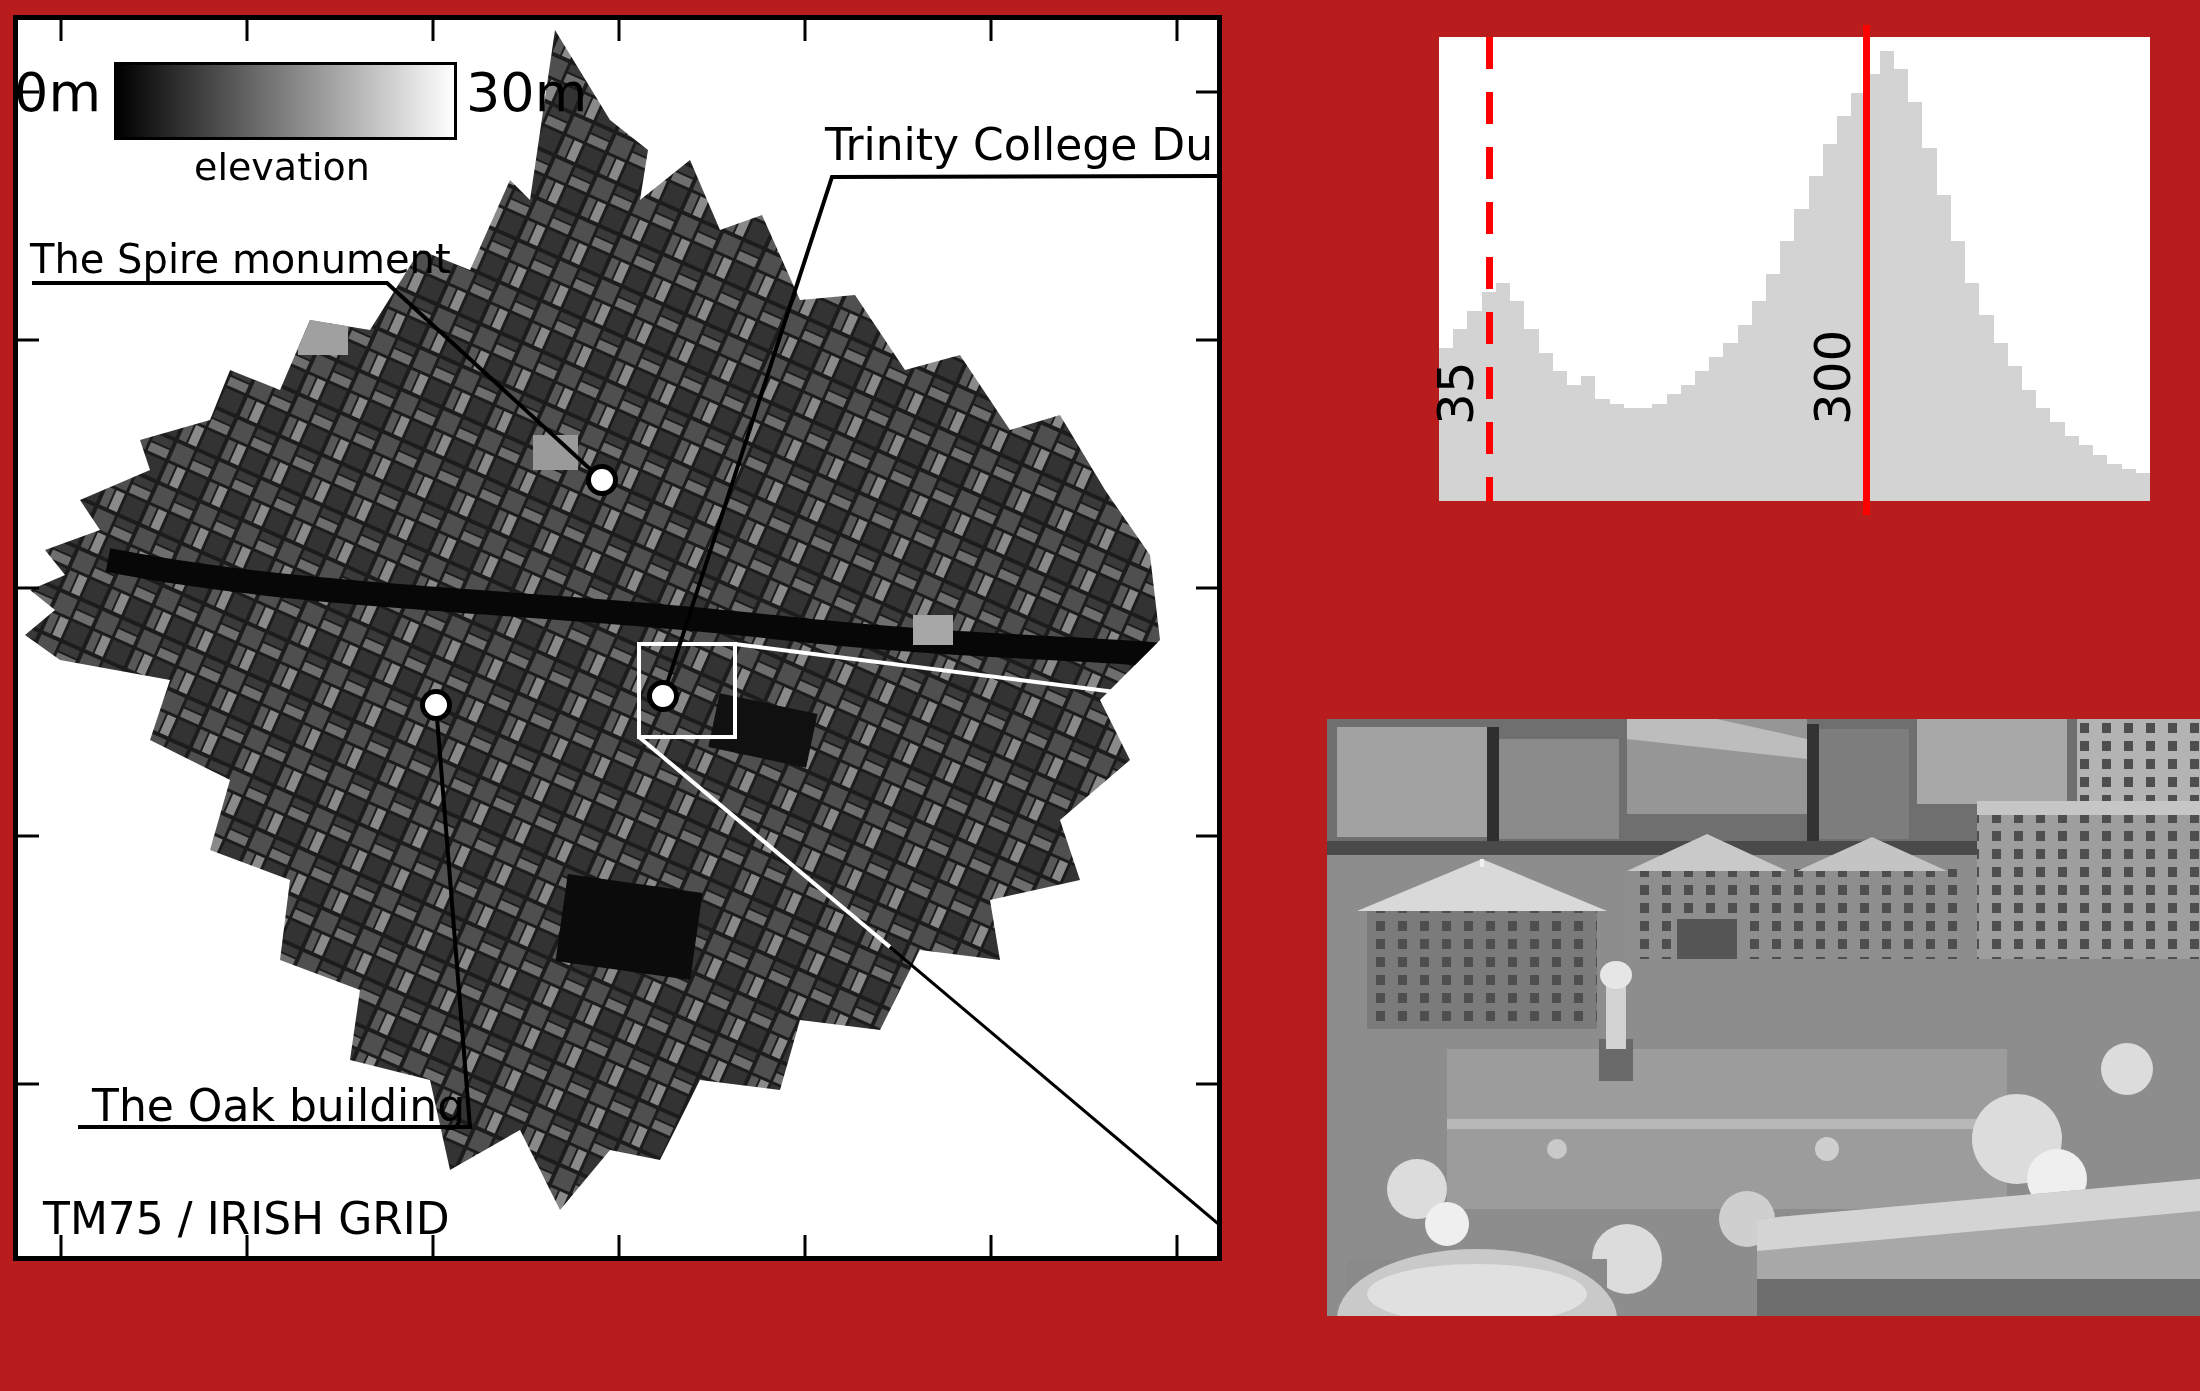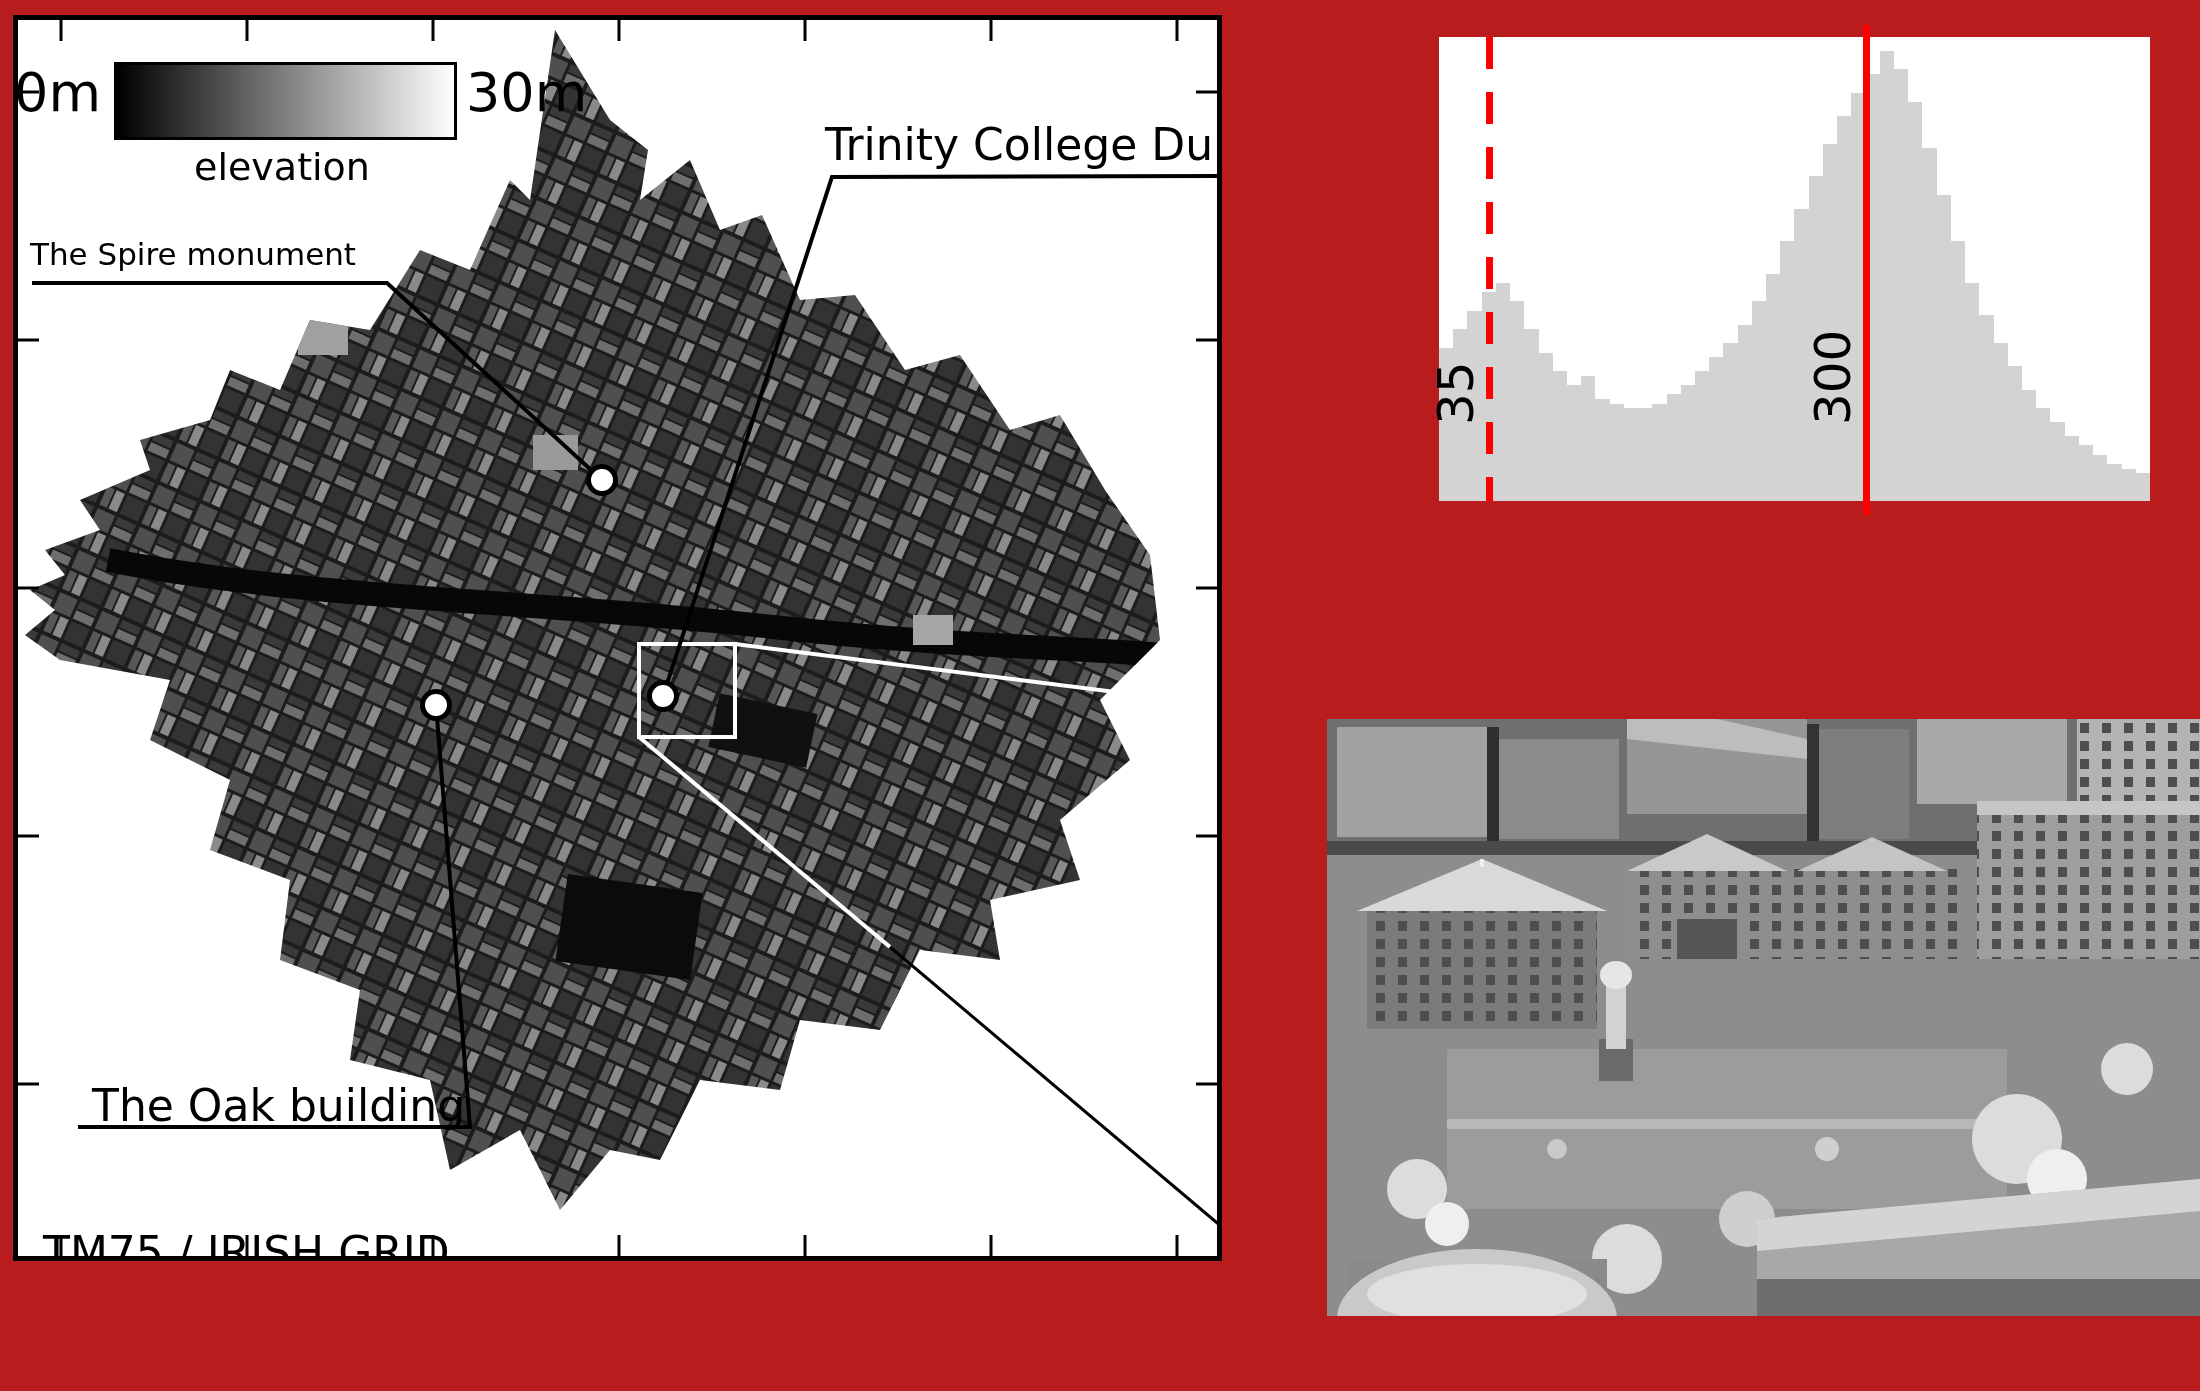--- a/index.html
+++ b/index.html
@@ -4,24 +4,24 @@
 <style>
   html,body{margin:0;padding:0;background:#000;}
   #stage{position:relative;width:2200px;height:1391px;background:#b91c1c;overflow:hidden;
          font-family:"DejaVu Sans","Liberation Sans",sans-serif;color:#000;}
 
   
   #map-panel{position:absolute;left:13px;top:15px;width:1209px;height:1246px;
              background:#fff;overflow:hidden;}
   #map-svg{position:absolute;left:0;top:0;}
   .maplabel{position:absolute;line-height:1.05;white-space:nowrap;}
-  #spire-label{left:17px;top:223px;font-size:31px;}
+  #spire-label{left:17px;top:223px;font-size:40px;}
   #trinity-label{left:812px;top:107px;font-size:44px;}
   #oak-label{left:79px;top:1068px;font-size:44px;}
-  #grid-label{left:30px;top:1181px;font-size:44px;margin-top:34px;}
+  #grid-label{left:30px;top:1181px;font-size:44px;}
   #colorbar{position:absolute;left:101px;top:47px;width:337px;height:72px;
             border:3px solid #000;background:linear-gradient(to right,#000,#fff);}
   #cb-min{position:absolute;left:0px;top:50px;width:88px;font-size:54px;text-align:right;}
   #cb-max{position:absolute;left:453px;top:50px;font-size:54px;}
   #cb-title{position:absolute;left:119px;top:133px;width:300px;font-size:38px;text-align:center;}
 
   
   #hist-panel{position:absolute;left:1439px;top:37px;width:711px;height:464px;background:#fff;}
   #hist-bars{position:absolute;left:0;top:0;width:100%;height:100%;
              display:flex;align-items:flex-end;}

